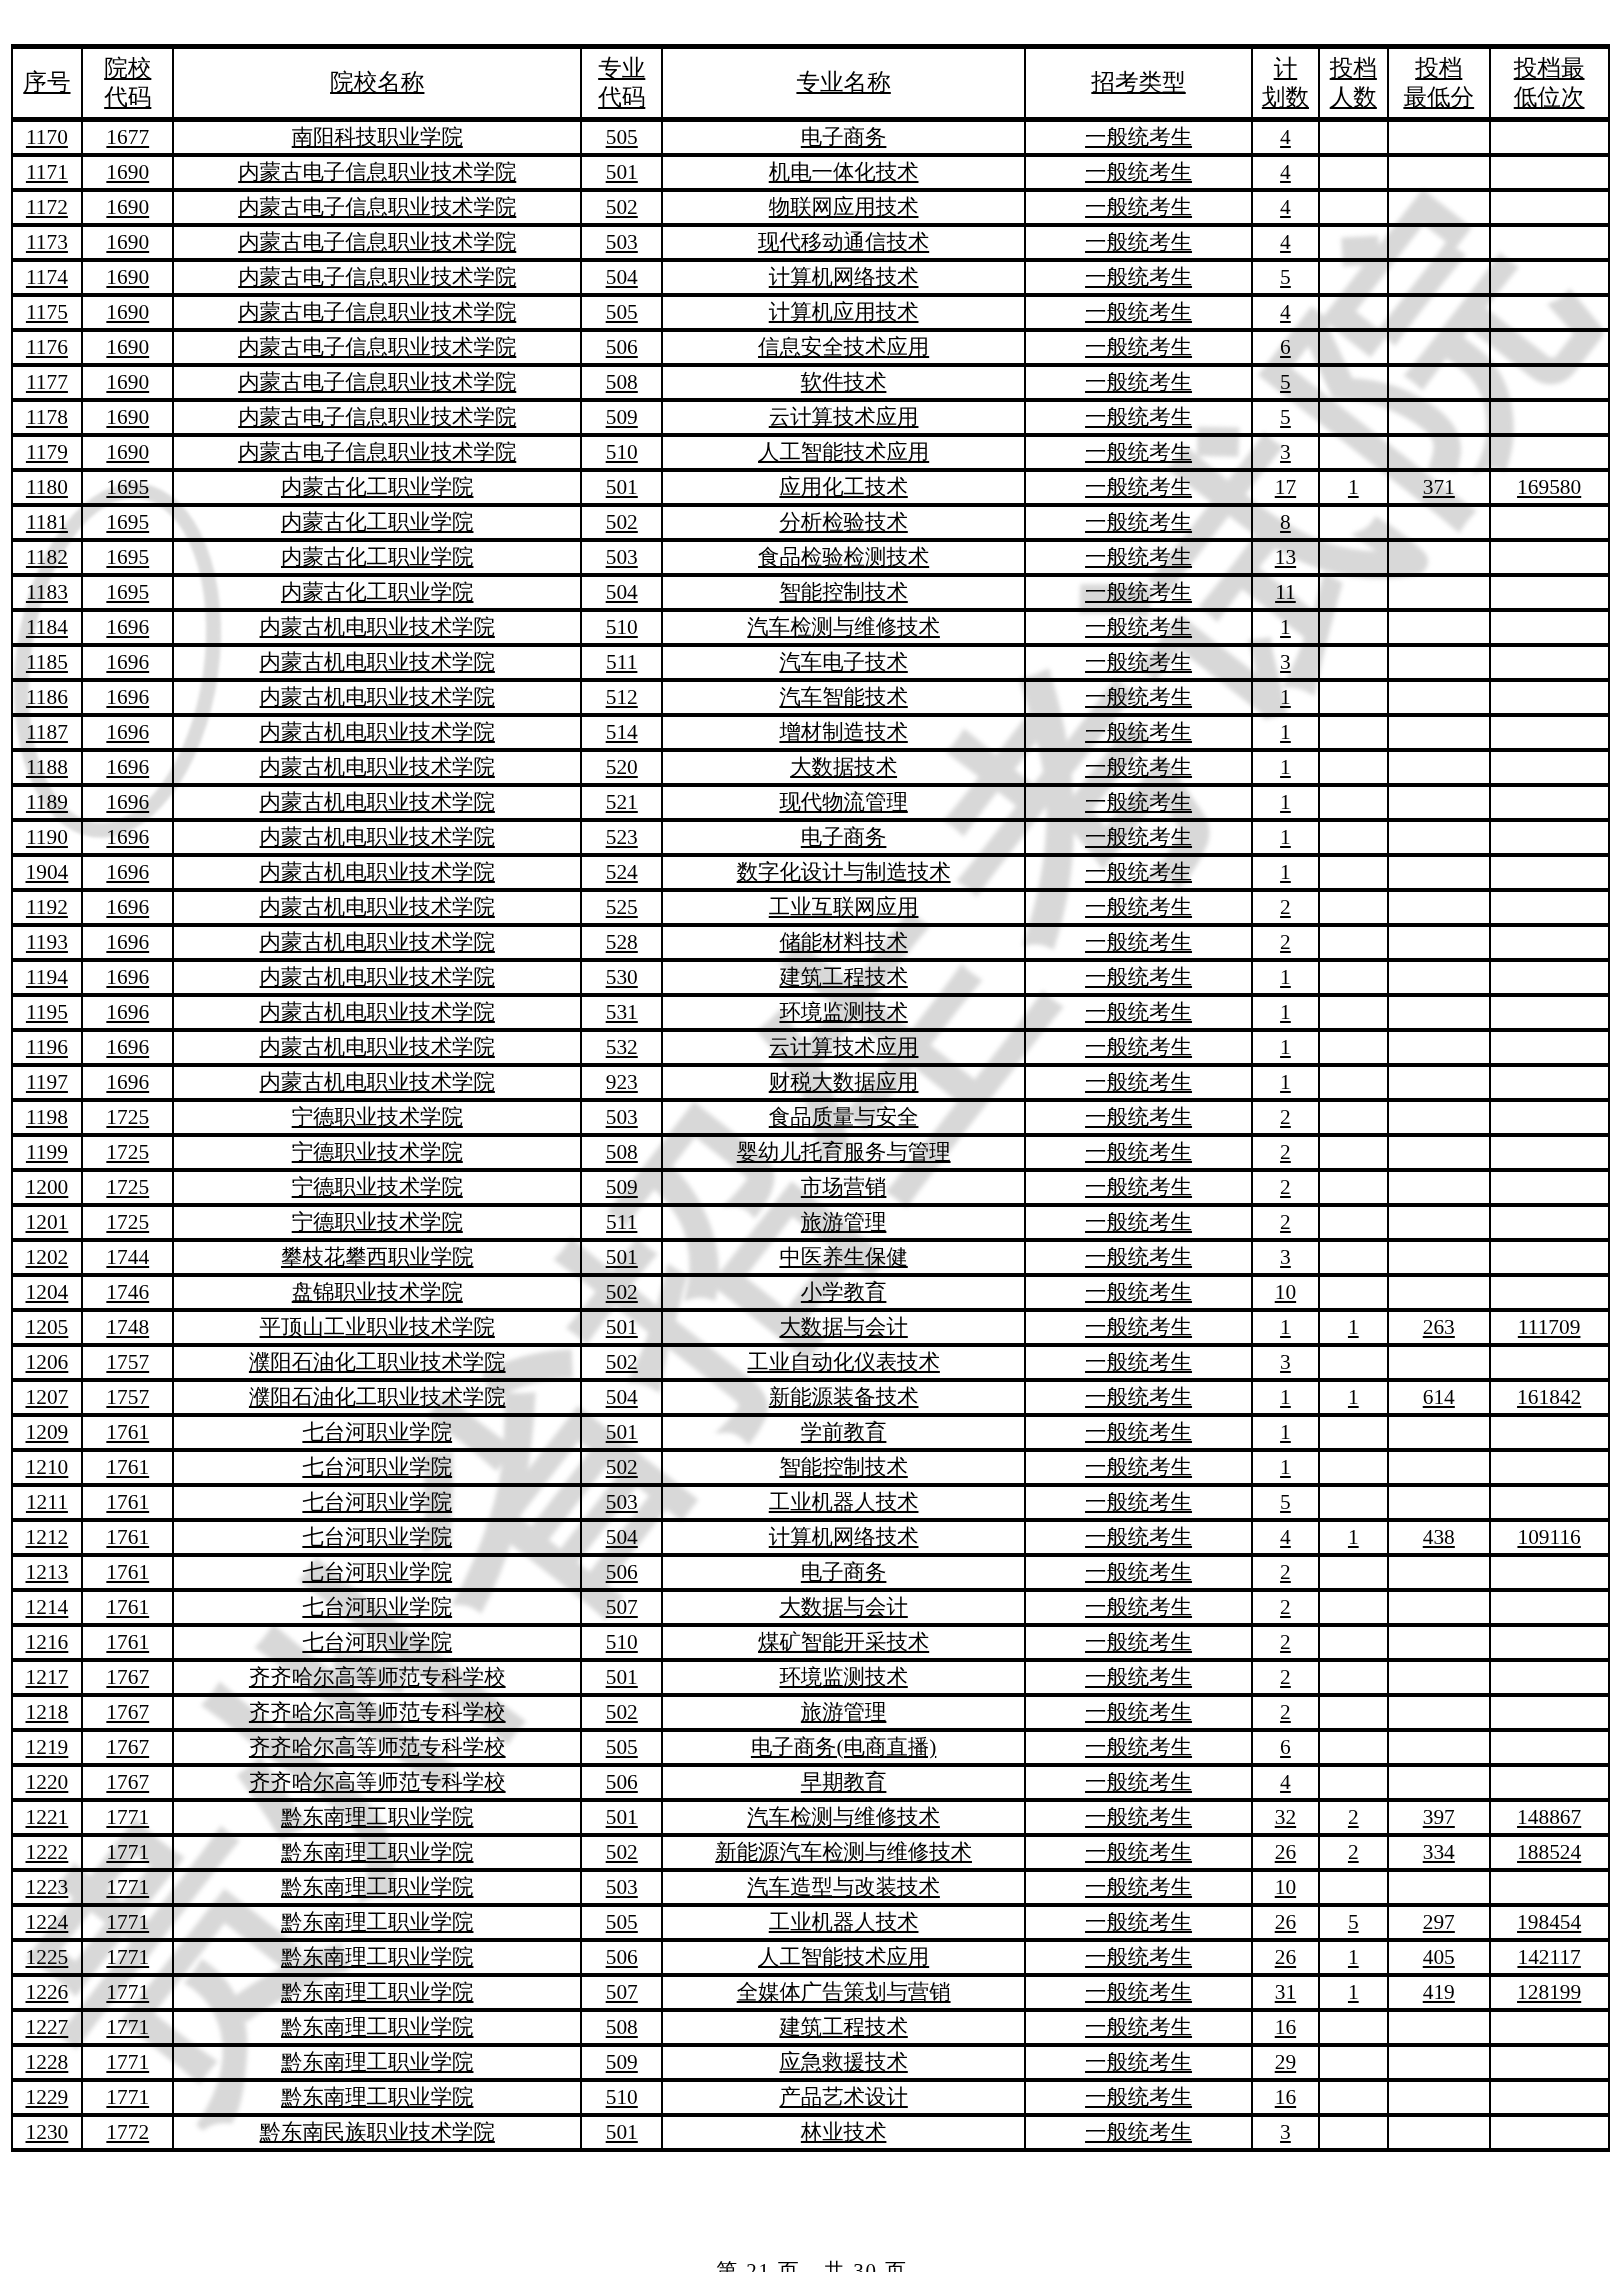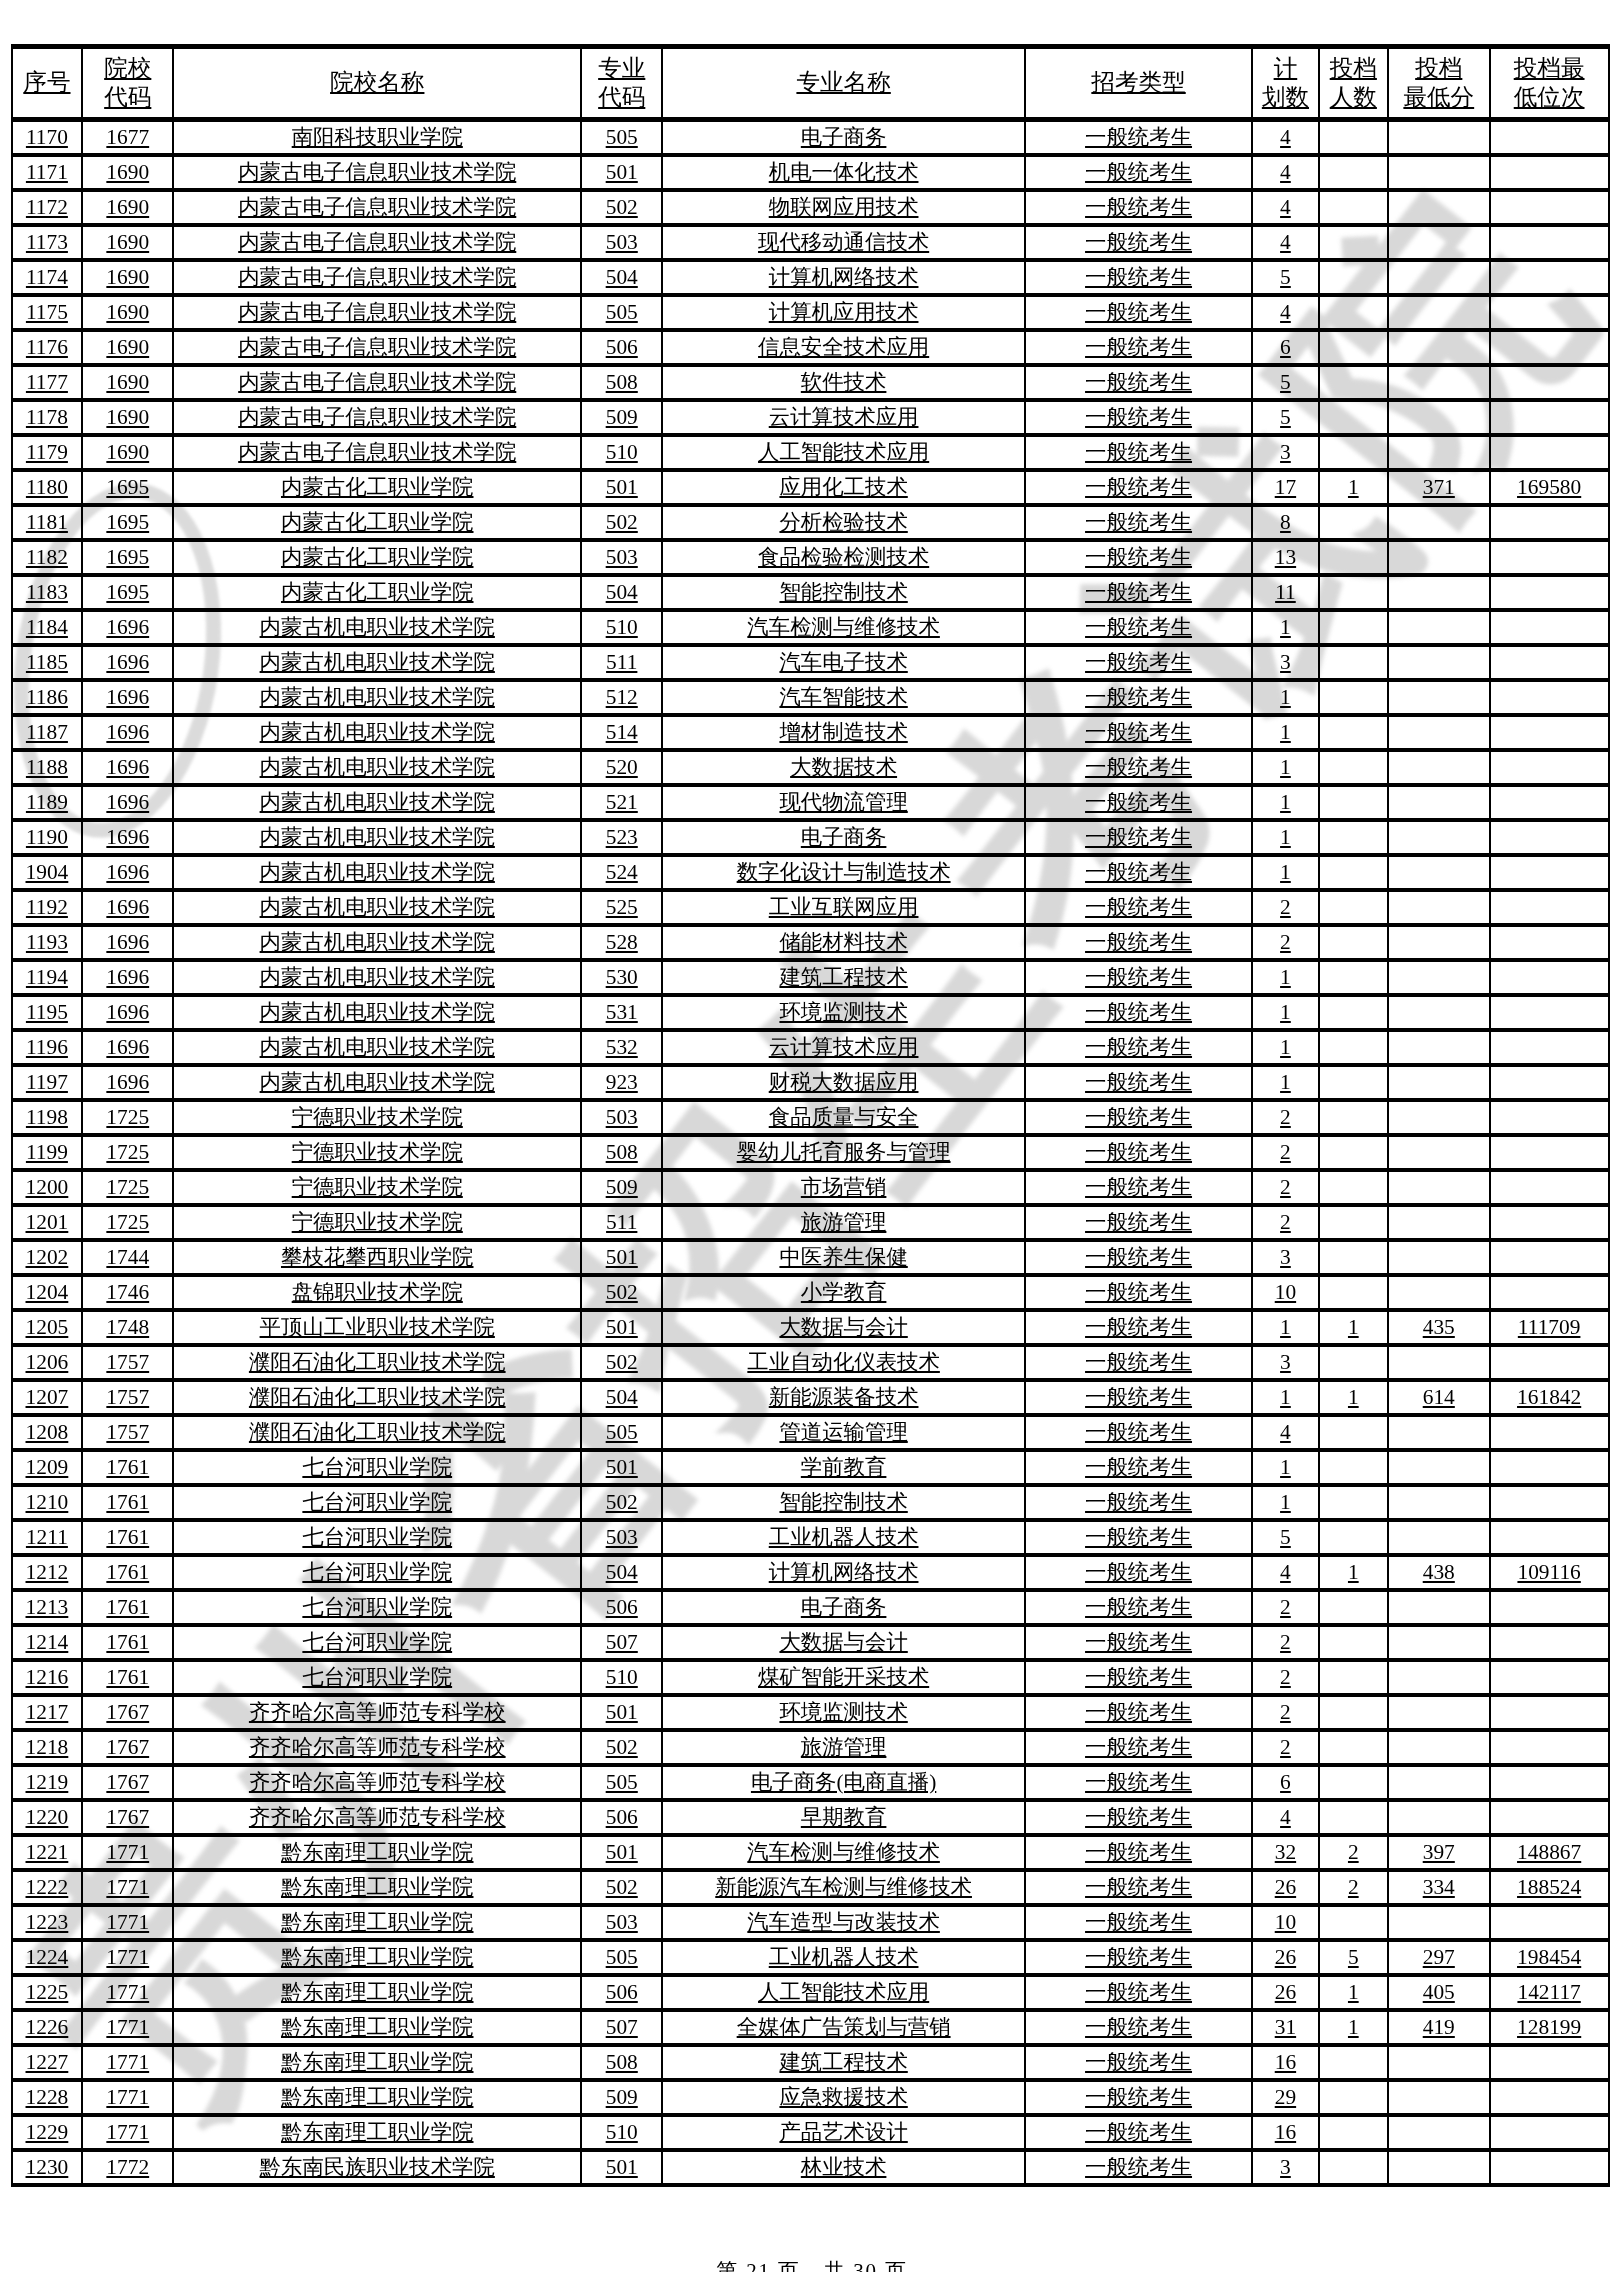--- a/index.html
+++ b/index.html
@@ -488,21 +488,21 @@
         </tr>
         <tr>
           <td class="c0">1205</td>
           <td class="c1">1748</td>
           <td class="c2">平顶山工业职业技术学院</td>
           <td class="c3">501</td>
           <td class="c4">大数据与会计</td>
           <td class="c5">一般统考生</td>
           <td class="c6">1</td>
           <td class="c7">1</td>
-          <td class="c8">435</td>
+          <td class="c8">263</td>
           <td class="c9">111709</td>
         </tr>
         <tr>
           <td class="c0">1206</td>
           <td class="c1">1757</td>
           <td class="c2">濮阳石油化工职业技术学院</td>
           <td class="c3">502</td>
           <td class="c4">工业自动化仪表技术</td>
           <td class="c5">一般统考生</td>
           <td class="c6">3</td>
@@ -516,32 +516,20 @@
           <td class="c2">濮阳石油化工职业技术学院</td>
           <td class="c3">504</td>
           <td class="c4">新能源装备技术</td>
           <td class="c5">一般统考生</td>
           <td class="c6">1</td>
           <td class="c7">1</td>
           <td class="c8">614</td>
           <td class="c9">161842</td>
         </tr>
         <tr>
-          <td class="c0">1208</td>
-          <td class="c1">1757</td>
-          <td class="c2">濮阳石油化工职业技术学院</td>
-          <td class="c3">505</td>
-          <td class="c4">管道运输管理</td>
-          <td class="c5">一般统考生</td>
-          <td class="c6">4</td>
-          <td class="c7"></td>
-          <td class="c8"></td>
-          <td class="c9"></td>
-        </tr>
-        <tr>
           <td class="c0">1209</td>
           <td class="c1">1761</td>
           <td class="c2">七台河职业学院</td>
           <td class="c3">501</td>
           <td class="c4">学前教育</td>
           <td class="c5">一般统考生</td>
           <td class="c6">1</td>
           <td class="c7"></td>
           <td class="c8"></td>
           <td class="c9"></td>

